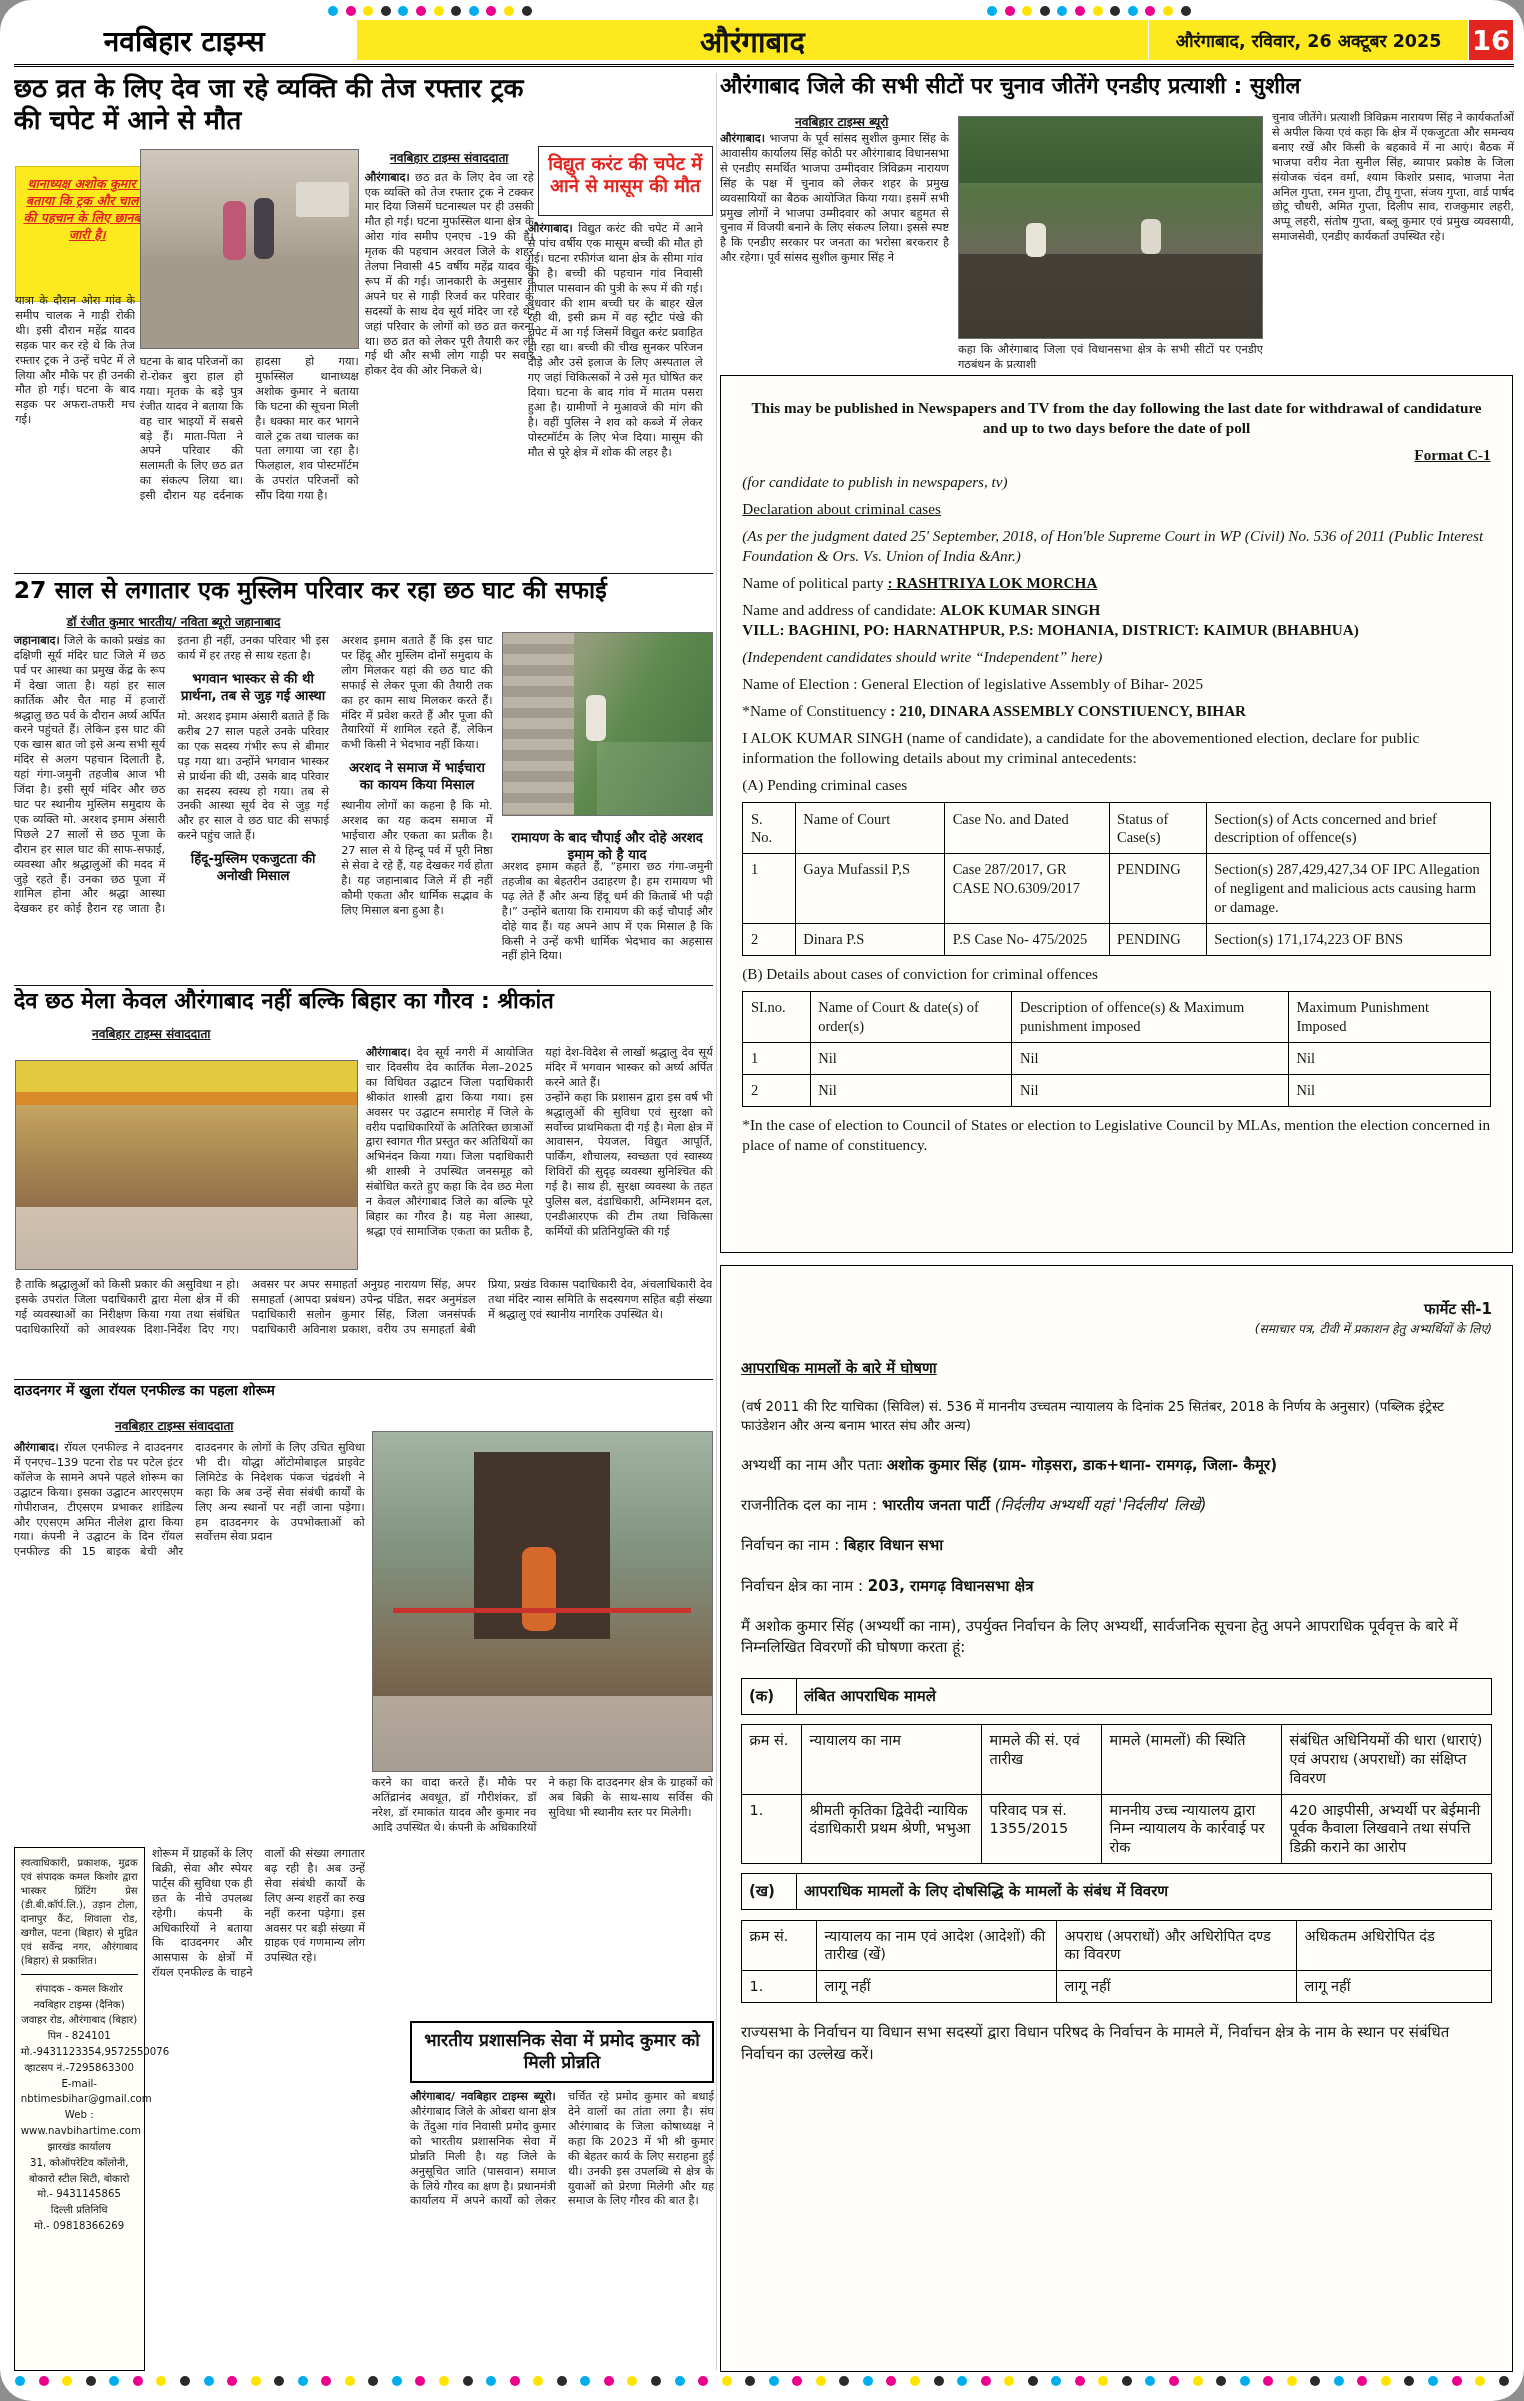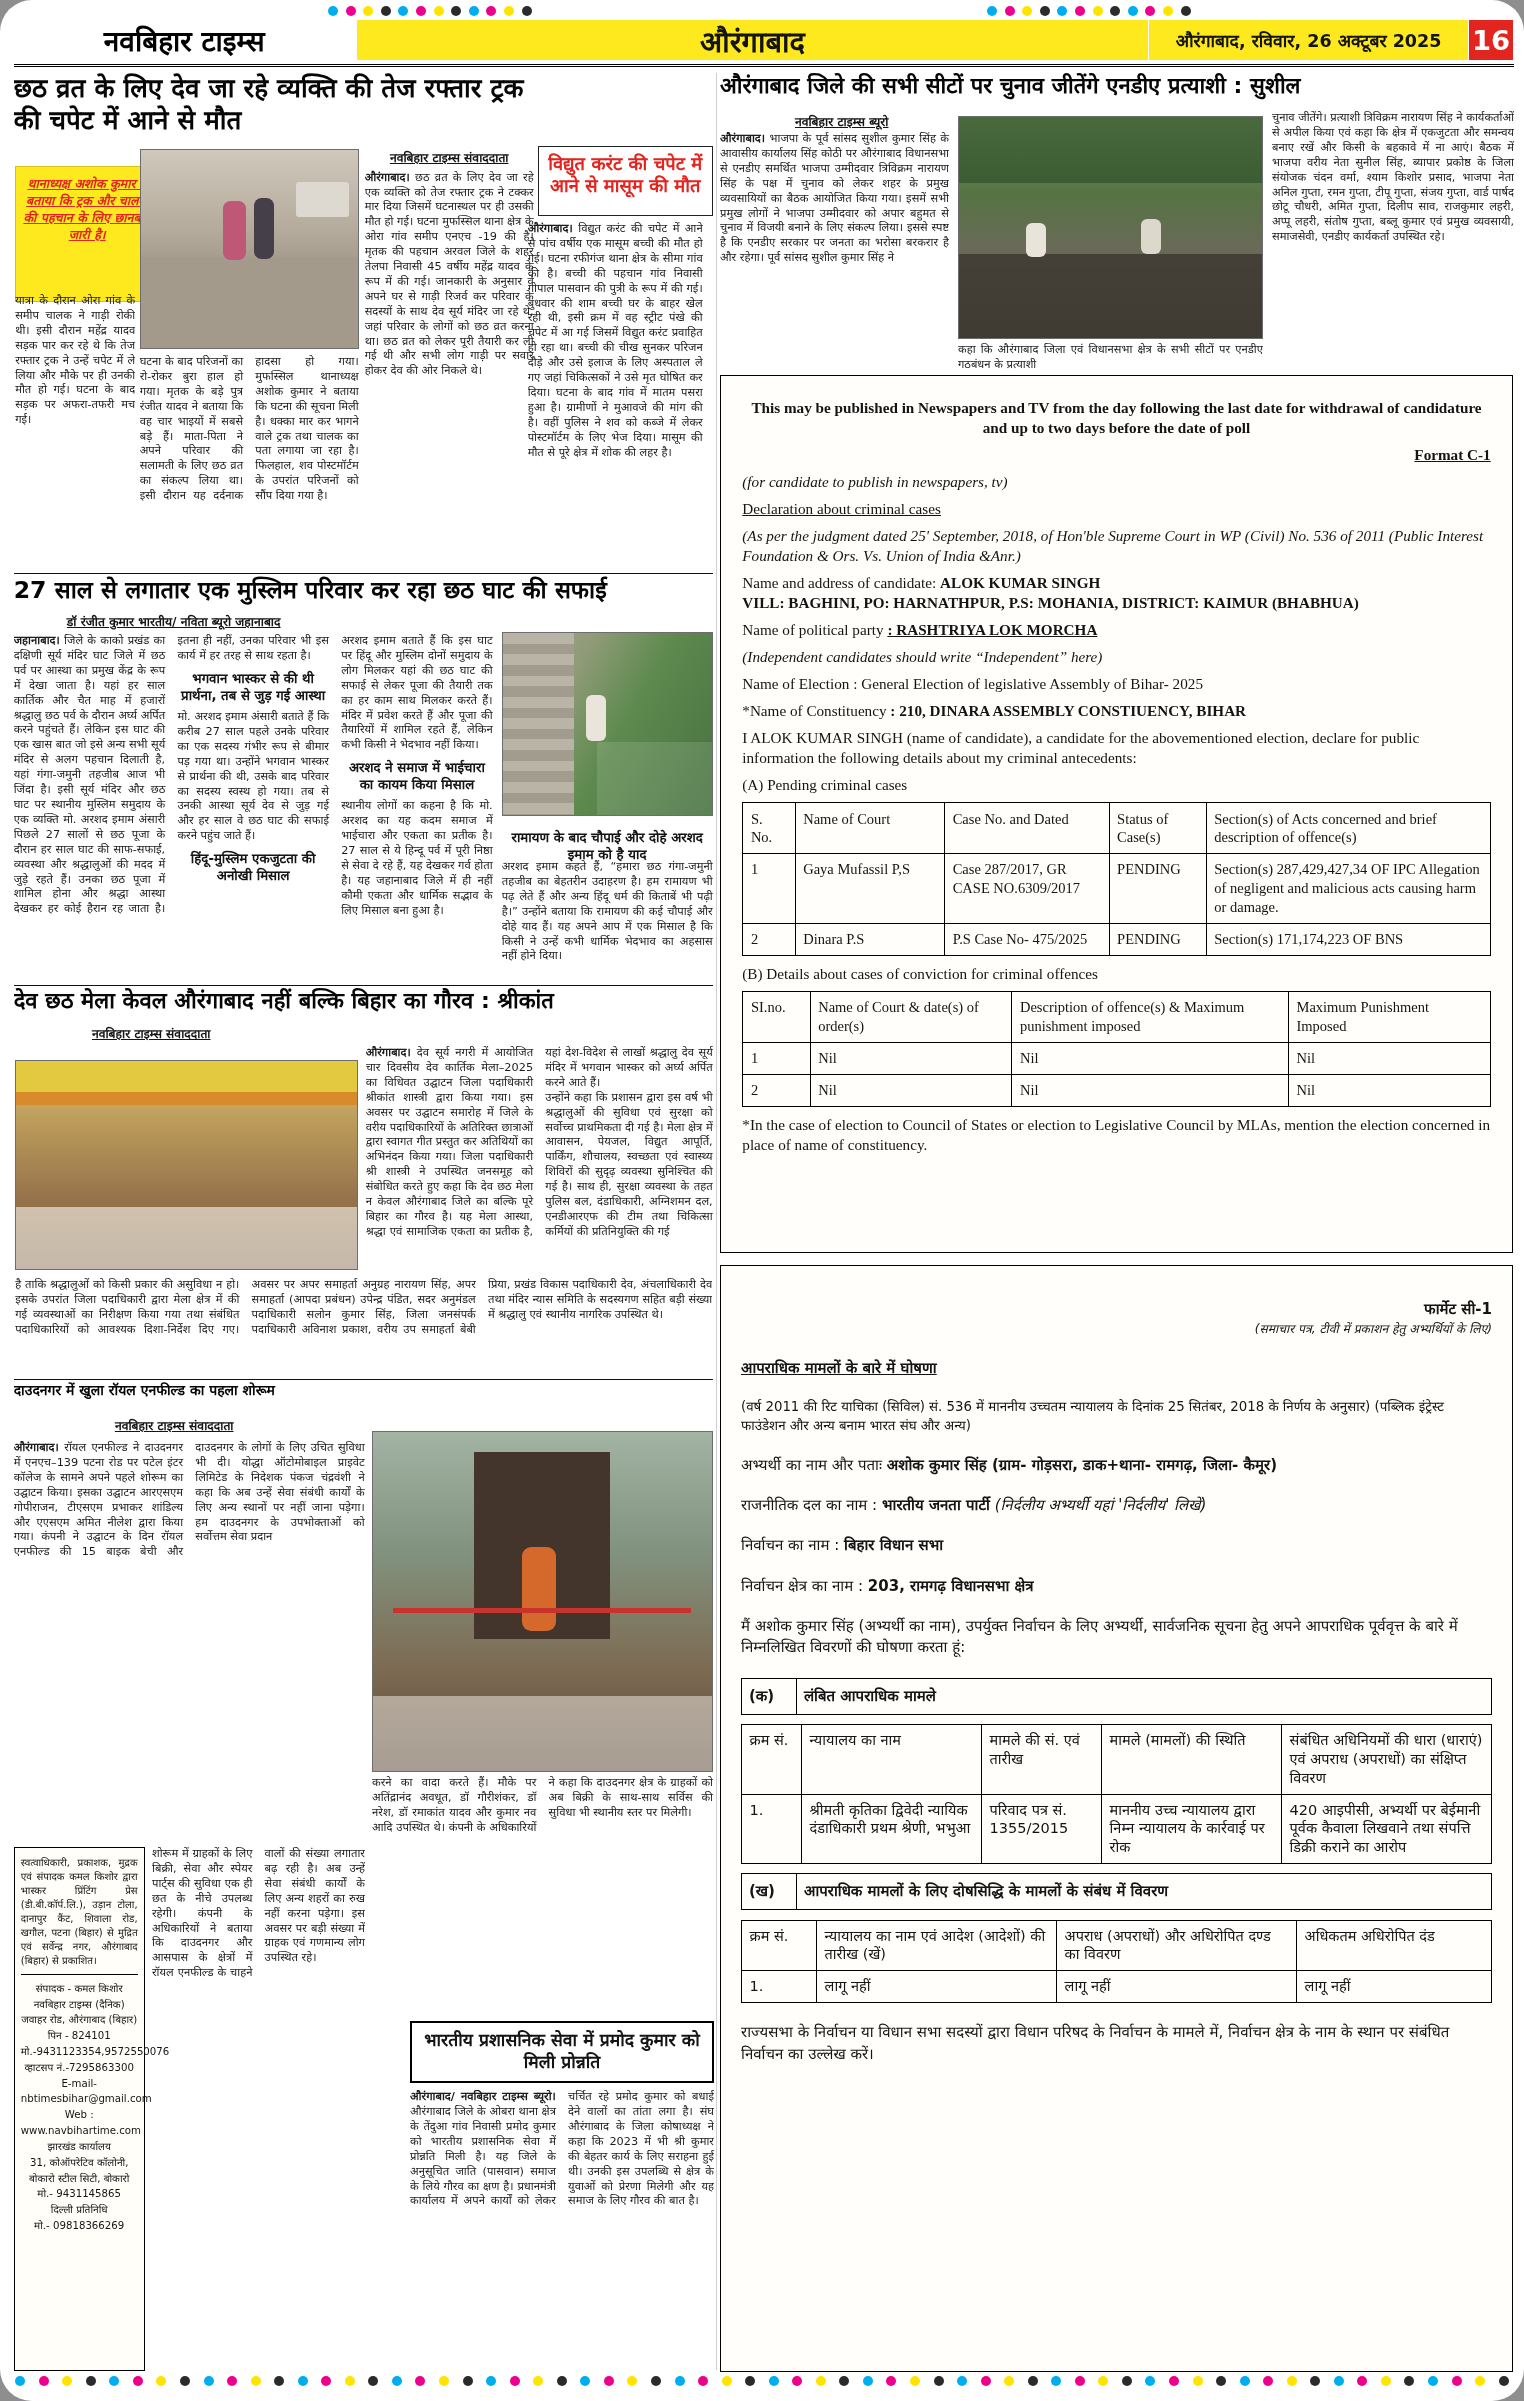--- a/index.html
+++ b/index.html
@@ -131,23 +131,23 @@
     <div class="abs bt clip" style="left:552px;top:38px;width:242px;height:258px;">चुनाव जीतेंगे। प्रत्याशी त्रिविक्रम नारायण सिंह ने कार्यकर्ताओं से अपील किया एवं कहा कि क्षेत्र में एकजुटता और समन्वय बनाए रखें और किसी के बहकावे में ना आएं। बैठक में भाजपा वरीय नेता सुनील सिंह, ब्यापार प्रकोष्ठ के जिला संयोजक चंदन वर्मा, श्याम किशोर प्रसाद, भाजपा नेता अनिल गुप्ता, रमन गुप्ता, टीपू गुप्ता, संजय गुप्ता, वार्ड पार्षद छोटू चौधरी, अमित गुप्ता, दिलीप साव, राजकुमार लहरी, अप्पू लहरी, संतोष गुप्ता, बब्लू कुमार एवं प्रमुख व्यवसायी, समाजसेवी, एनडीए कार्यकर्ता उपस्थित रहे।</div>
     <div class="abs bt clip" style="left:238px;top:270px;width:305px;height:26px;">कहा कि औरंगाबाद जिला एवं विधानसभा क्षेत्र के सभी सीटों पर एनडीए गठबंधन के प्रत्याशी</div>
   </div>
 
   <div class="notice notice-en" style="left:720px;top:375px;width:793px;height:878px;">
     <p class="b c">This may be published in Newspapers and TV from the day following the last date for withdrawal of candidature and up to two days before the date of poll</p>
     <p class="r b u">Format C-1</p>
     <p class="i">(for candidate to publish in newspapers, tv)</p>
     <p class="u">Declaration about criminal cases</p>
     <p class="i">(As per the judgment dated 25' September, 2018, of Hon'ble Supreme Court in WP (Civil) No. 536 of 2011 (Public Interest Foundation &amp; Ors. Vs. Union of India &amp;Anr.)</p>
+    <p><span>Name of political party</span> <span class="b u">: RASHTRIYA LOK MORCHA</span></p>
     <p><span>Name and address of candidate:</span> <span class="b prel">ALOK KUMAR SINGH
 VILL: BAGHINI, PO: HARNATHPUR, P.S: MOHANIA, DISTRICT: KAIMUR (BHABHUA)</span></p>
-    <p><span>Name of political party</span> <span class="b u">: RASHTRIYA LOK MORCHA</span></p>
     <p class="i">(Independent candidates should write “Independent” here)</p>
     <p><span>Name of Election</span> <span>: General Election of legislative Assembly of Bihar- 2025</span></p>
     <p><span>*Name of Constituency</span> <span class="b">: 210, DINARA ASSEMBLY CONSTIUENCY, BIHAR</span></p>
     <p>I ALOK KUMAR SINGH (name of candidate), a candidate for the abovementioned election, declare for public information the following details about my criminal antecedents:</p>
     <p>(A) Pending criminal cases</p>
     <table>
       <tbody>
           <tr>
         <th style="width:7%">S. No.</th>
         <th style="width:20%">Name of Court</th>

